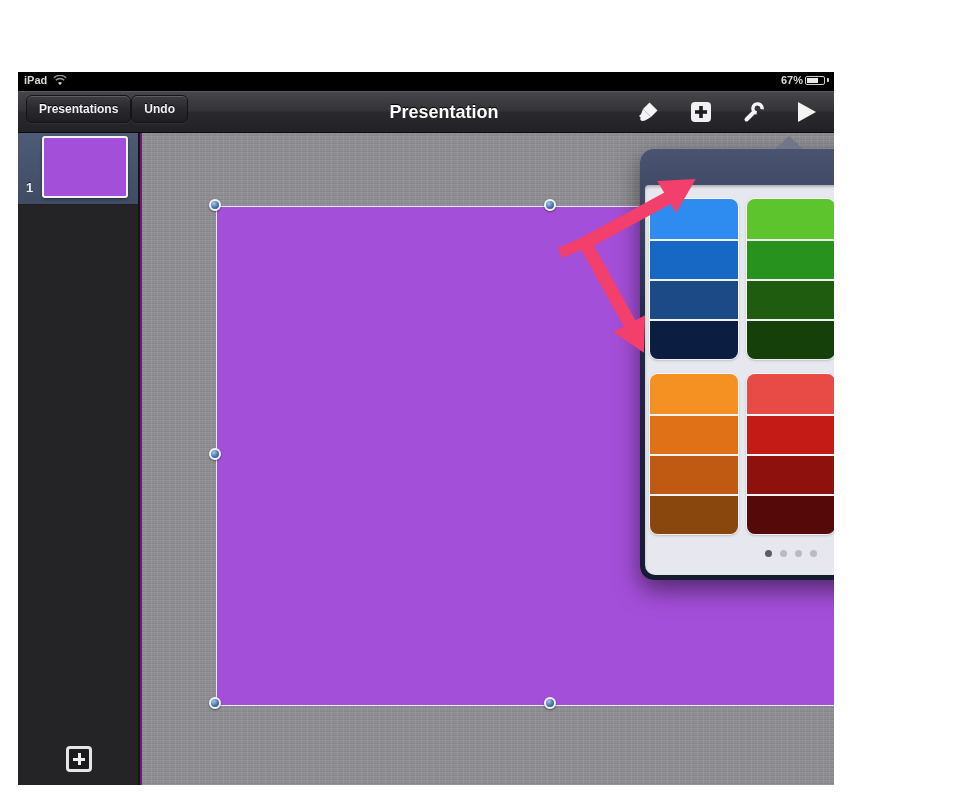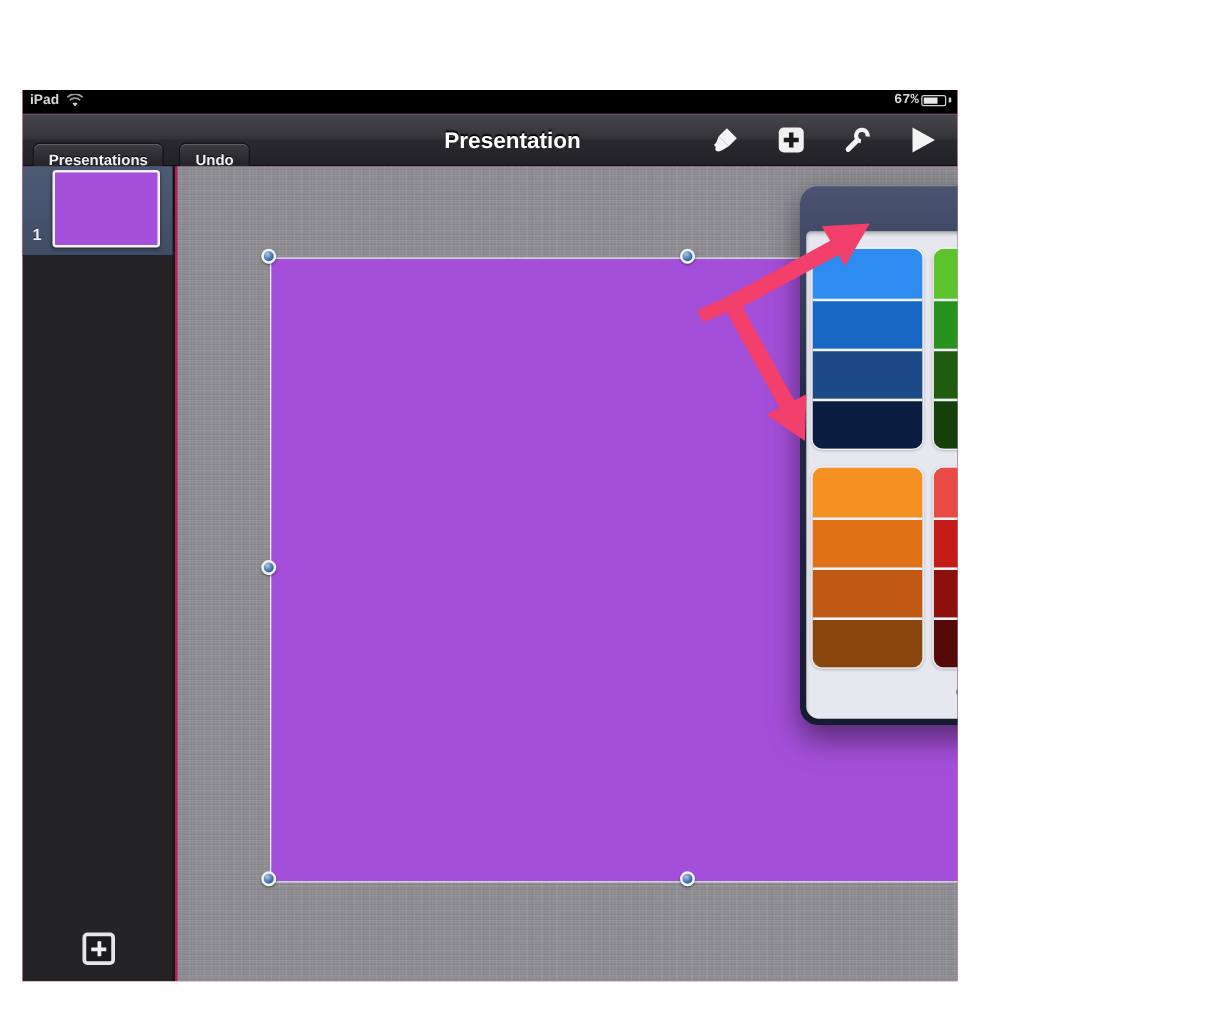--- a/index.html
+++ b/index.html
@@ -1,36 +1,36 @@
 <!DOCTYPE html>
 <html><head>
 <meta charset="utf-8">
 <style>
   * { margin:0; padding:0; box-sizing:border-box; }
   html,body { width:980px; height:812px; background:#ffffff; overflow:hidden;
               font-family:"Liberation Sans", sans-serif; }
 
-  .screen { position:absolute; left:18px; top:72px; width:748px; height:713px;
-            background:#be185d; overflow:hidden; }
+  .screen { position:absolute; left:18px; top:72px; width:816px; height:713px;
+            background:#701a75; overflow:hidden; }
 
   
   .statusbar { position:absolute; left:0; top:0; width:100%; height:19px; background:#000;
                color:#d8d8d8; font-size:11px; font-weight:bold; }
   .sb-left { position:absolute; left:6px; top:2px; display:flex; align-items:center; gap:6px; }
   .sb-time { position:absolute; left:0; right:0; top:2px; text-align:center; color:#efefef; }
-  .sb-right { position:absolute; right:5px; top:2px; display:flex; align-items:center; gap:2px;font-family:Liberation Mono, monospace; }
+  .sb-right { position:absolute; right:5px; top:2px; display:flex; align-items:center; gap:2px; }
   .battery-body { width:20px; height:9px; border:1px solid #cfcfcf; border-radius:2px; position:relative; }
   .battery-fill { position:absolute; left:1px; top:1px; bottom:1px; width:60%; background:#e8e8e8; }
   .battery-nub { width:2px; height:4px; background:#cfcfcf; border-radius:0 1px 1px 0; }
 
   
   .toolbar { position:absolute; left:0; top:19px; width:100%; height:42px;
              background:linear-gradient(#46464b, #343438 48%, #2a2a2e 52%, #222226);
              border-bottom:1px solid #0c0c0e; box-shadow:inset 0 1px 0 rgba(255,255,255,.12); }
-  .tb-left { position:absolute; left:8px; top:23px; display:flex; gap:12px; }
+  .tb-left { position:absolute; left:8px; top:4px; display:flex; gap:0; }
   .tb-btn { height:28px; padding:0 12px; display:flex; align-items:center;
             background:linear-gradient(#3c3c41,#2a2a2e 48%,#1f1f23);
             border:1px solid #141416; border-radius:6px;
             box-shadow:inset 0 1px 0 rgba(255,255,255,.18), 0 1px 0 rgba(255,255,255,.06);
             color:#f2f2f2; font-size:12px; font-weight:bold; text-shadow:0 -1px 0 #000; }
   .tb-title { position:absolute; left:0; right:0; top:0; height:42px; display:flex;
               align-items:center; justify-content:center; color:#fff; font-size:18px;
               font-weight:bold; text-shadow:0 -1px 1px #000; pointer-events:none;padding-left:36px; }
   .tb-right { position:absolute; right:14px; top:0; height:42px; display:flex;
               align-items:center; gap:27px; }

